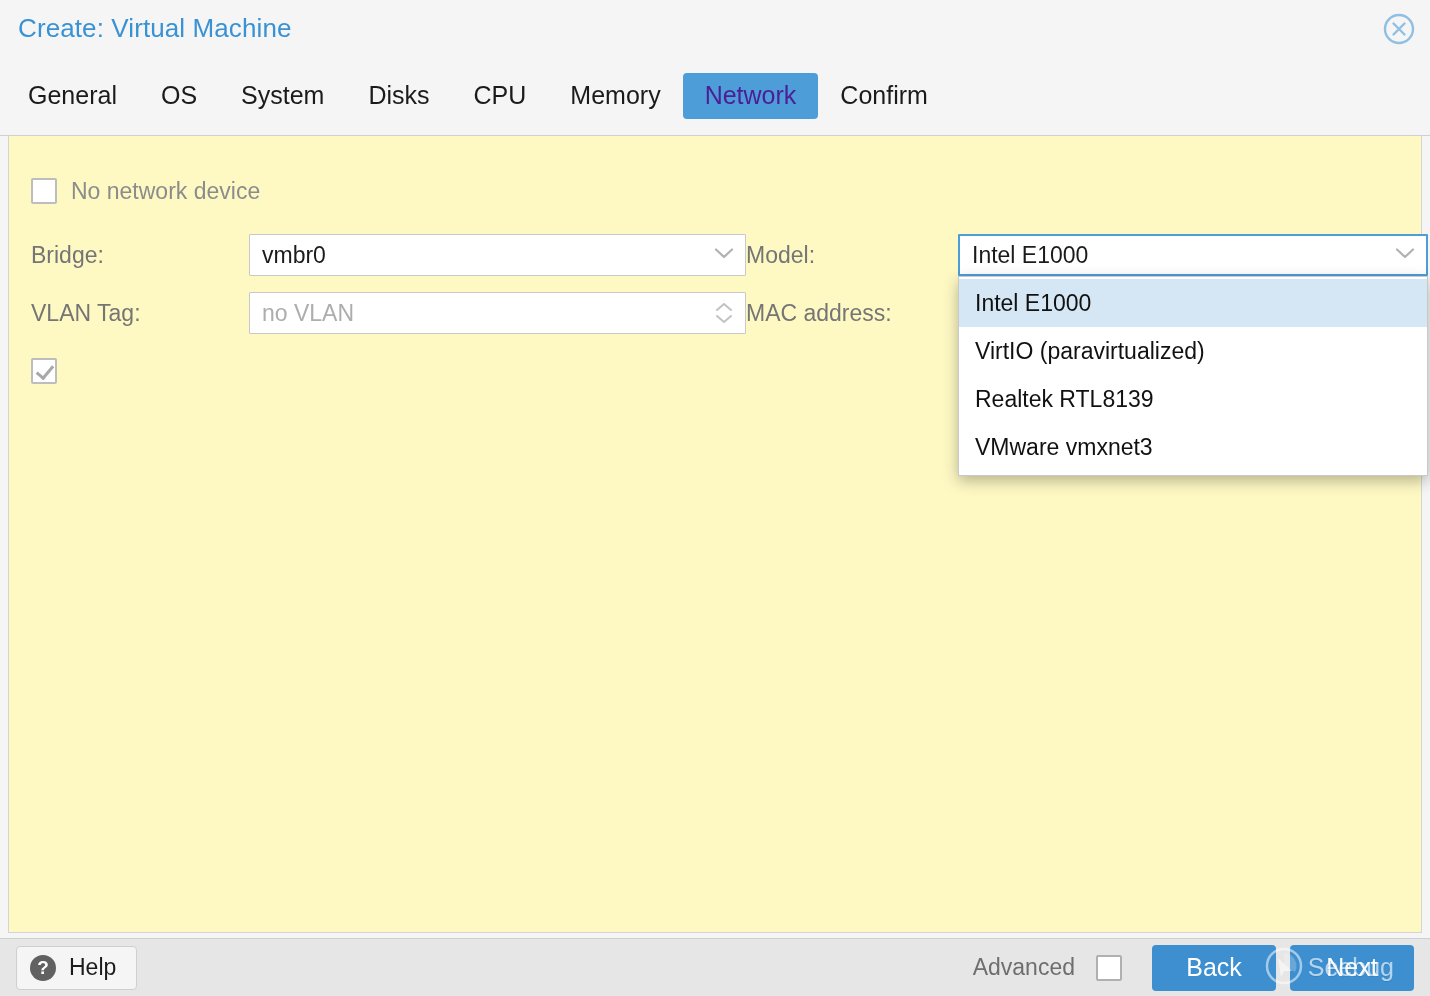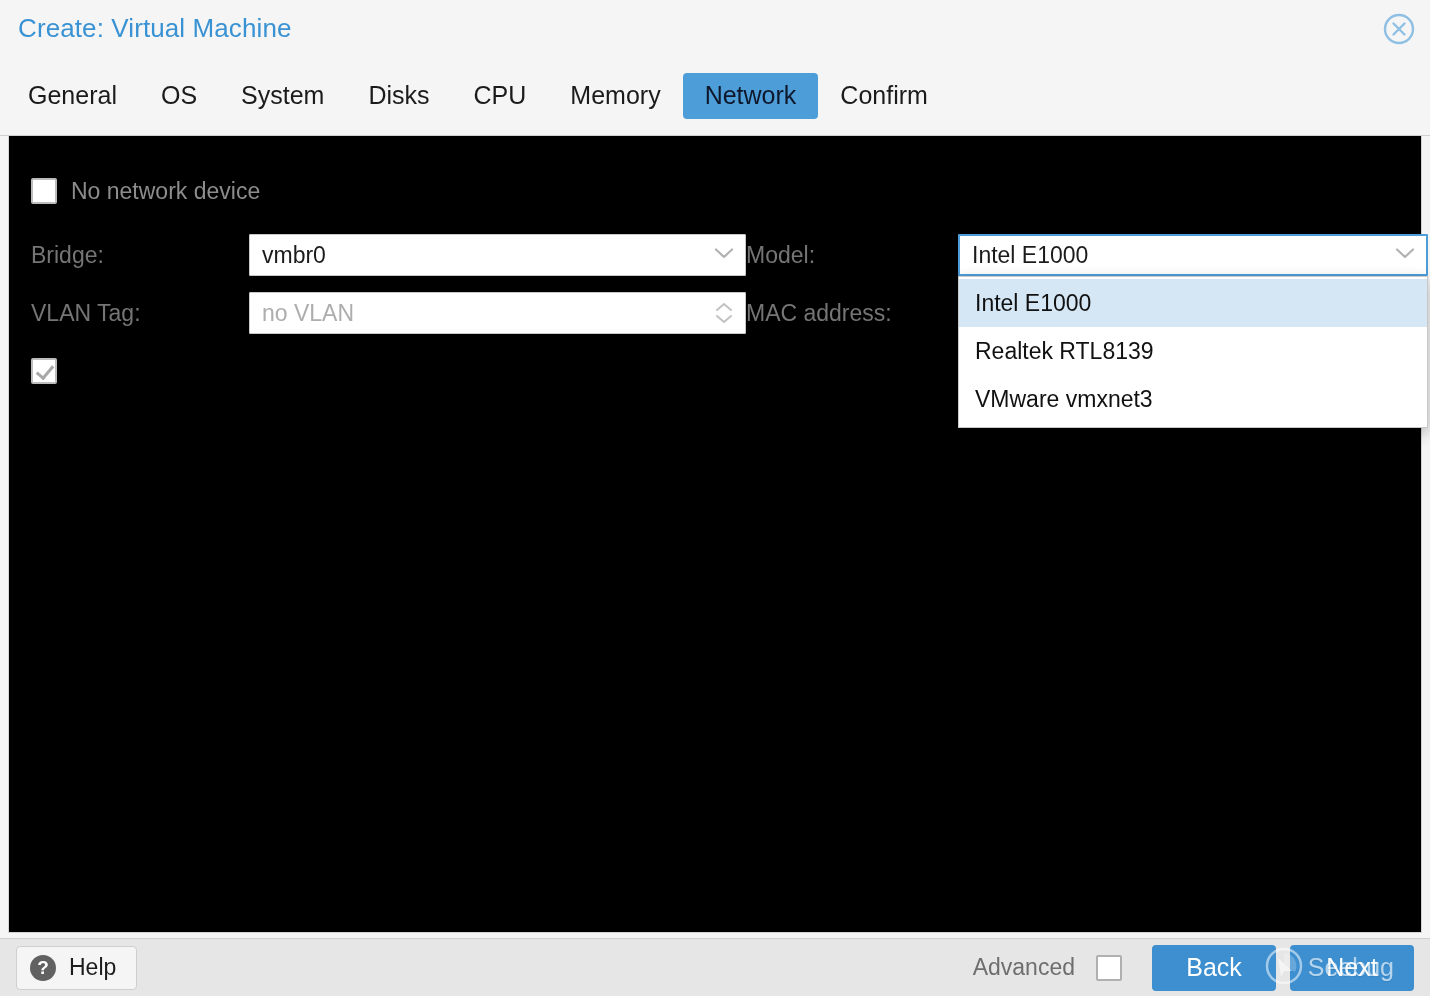--- a/index.html
+++ b/index.html
@@ -60,34 +60,34 @@
     font-size: 25px;
     color: #1b1b1b;
     padding: 9px 22px;
     border-radius: 4px;
     white-space: nowrap;
     cursor: pointer;
     line-height: 1.1;
   }
   .tab.active {
     background: #4d9dd9;
-    color: #0f172a;
+    color: #4c1d95;
   }
 
   
   .bodywrap {
     flex: 1 1 auto;
     background: #f5f5f5;
     padding: 0 8px 0 8px;
     position: relative;
   }
   .panel {
     position: relative;
     height: 797px;
-    background: #000000;
+    background: #fef9c3;
     border: 1px solid #d4d4d4;
     border-top: none;
     padding: 30px 22px 0 22px;
   }
 
   .form-cols { display: flex; }
   .col { position: relative; }
   .col-left  { width: 715px; }
   .col-right { width: 680px; }
 
@@ -375,20 +375,21 @@
                 <span class="val">Intel E1000</span>
                 <span class="chev">
                   <svg width="20" height="13" viewBox="0 0 20 13" aria-hidden="true">
                     <path d="M2 2.5 L10 10 L18 2.5" fill="none" stroke="#b2b2b2" stroke-width="2.2" stroke-linecap="round" stroke-linejoin="round"></path>
                   </svg>
                 </span>
               </div>
 
               <div class="dropdown">
                 <div class="dd-item selected">Intel E1000</div>
+                <div class="dd-item">VirtIO (paravirtualized)</div>
                 <div class="dd-item">Realtek RTL8139</div>
                 <div class="dd-item">VMware vmxnet3</div>
               </div>
             </div>
           </div>
 
           <div class="row">
             <div class="lbl lbl-right">MAC address:</div>
             <div class="field wide" style="visibility:hidden;">
               <span class="val ph">auto</span>

